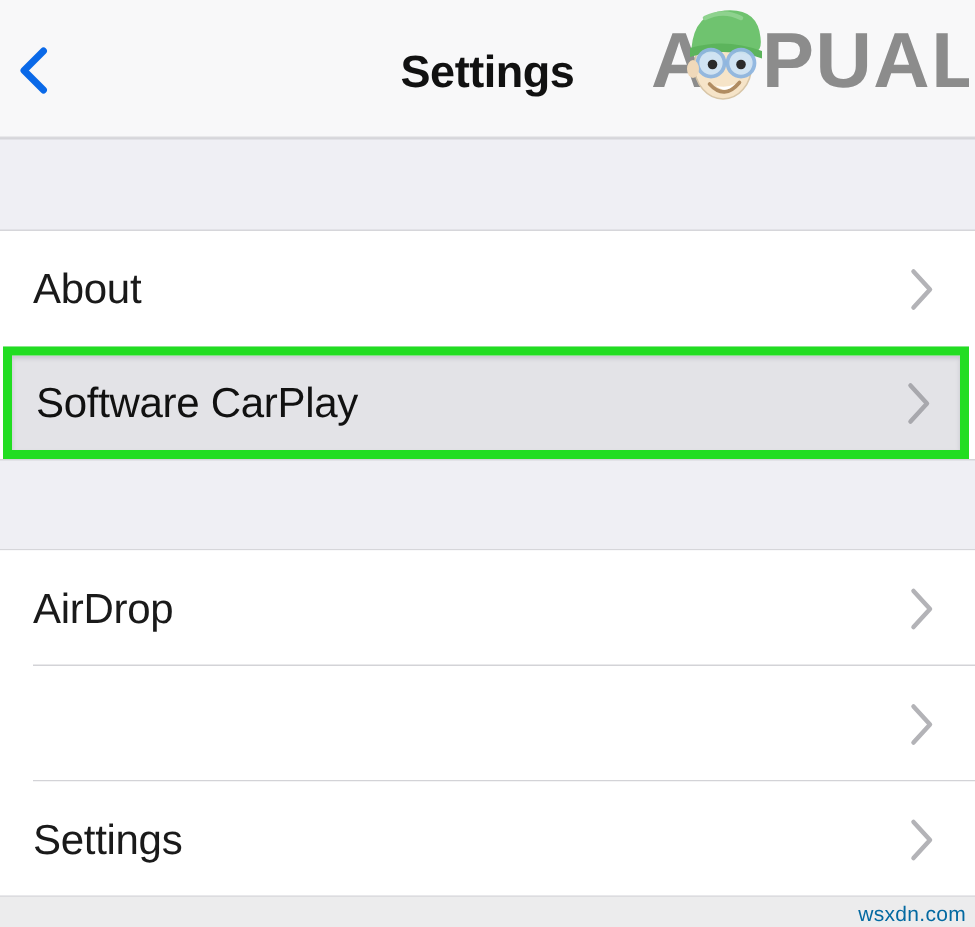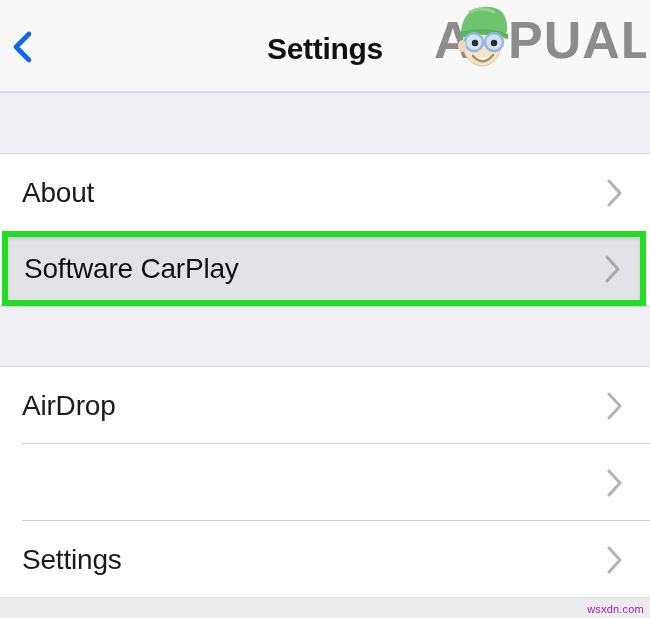--- a/index.html
+++ b/index.html
@@ -169,22 +169,22 @@
     width: 650px;
     height: 21px;
     background: #ececed;
     border-top: 1px solid #dcdcdf;
     box-sizing: border-box;
   }
   .footer-mark {
     position: absolute;
     right: 6px;
     top: 1px;
-    font-size: 11px;
-    color: #a21caf;
+    font-size: 14px;
+    color: #0369a1;
     letter-spacing: 0.2px;
     line-height: 20px;
   }
 </style>
 </head>
 <body>
 
 <div class="navbar">
 
   <div class="back-button">

